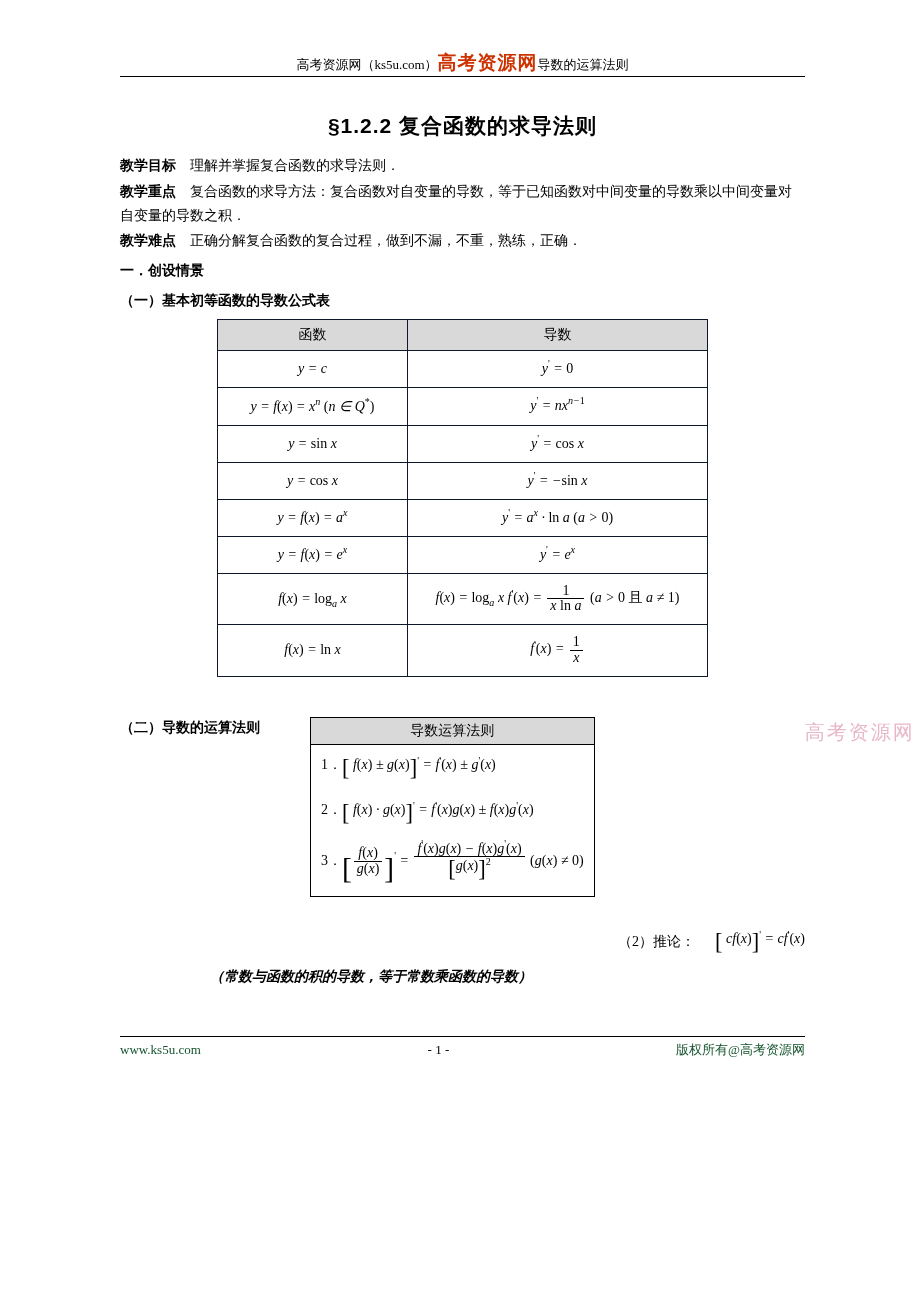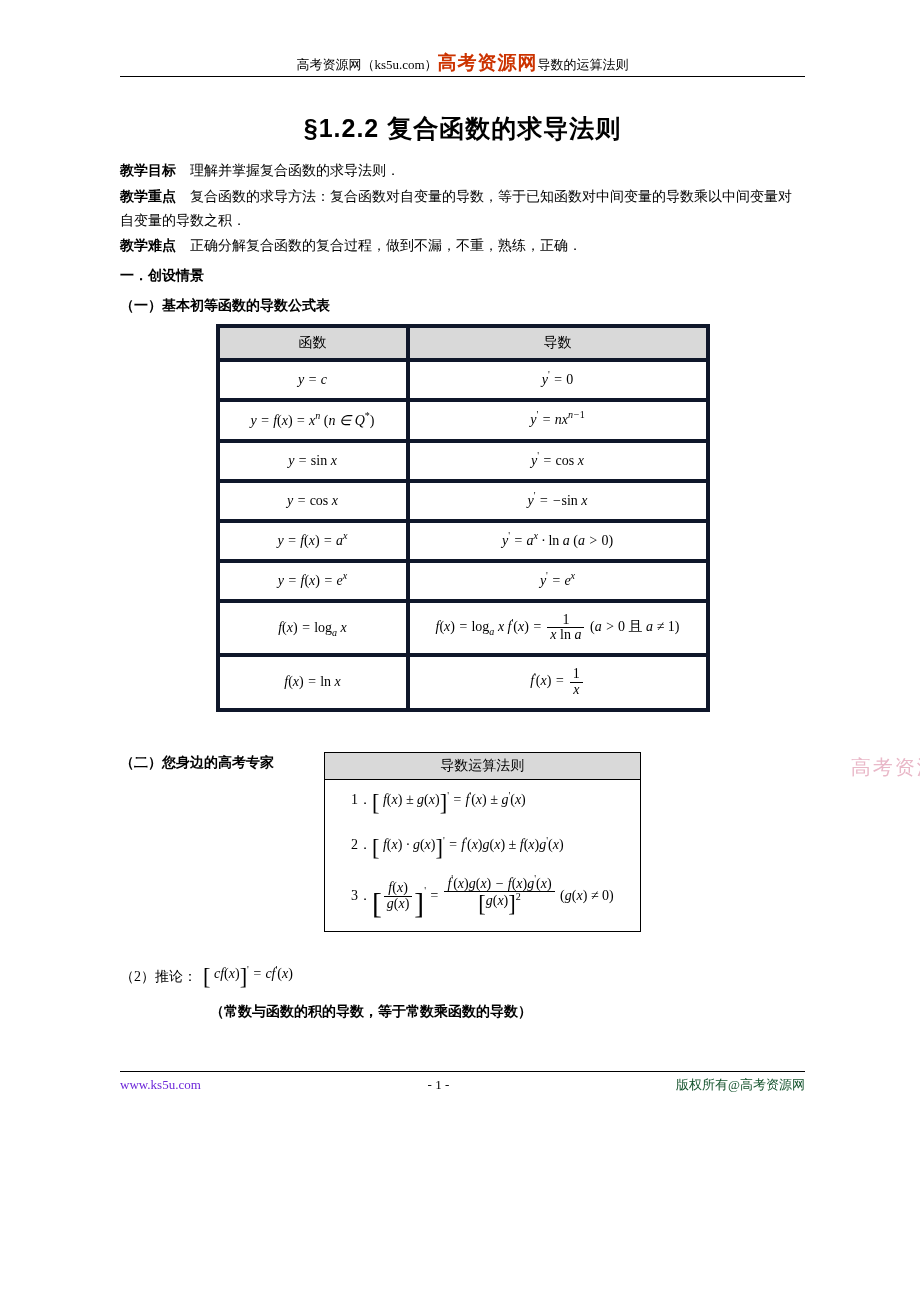--- a/index.html
+++ b/index.html
@@ -29,21 +29,21 @@
       font-weight: bold;
       font-family: "KaiTi", "楷体", serif;
       font-size: 19px;
       letter-spacing: 1px;
       margin-bottom: -2px;
     }
     .header-right { }
     .title {
       text-align: center;
       font-family: "SimHei", "黑体", sans-serif;
-      font-size: 25px;
+      font-size: 21px;
       font-weight: bold;
       margin-bottom: 14px;
       letter-spacing: 1px;
     }
     .para {
       line-height: 1.7;
       margin: 2px 0;
     }
     .label-bold {
       font-family: "SimHei", "黑体", sans-serif;
@@ -60,21 +60,21 @@
     .table-wrap {
       display: flex;
       justify-content: center;
       margin: 6px 0 0 0;
     }
     table.deriv {
       border-collapse: collapse;
       border: 1.5px solid #000;
     }
     table.deriv th, table.deriv td {
-      border: 4px solid #0f172a;
+      border: 1px solid #0f172a;
       text-align: center;
       vertical-align: middle;
       font-family: "Times New Roman", serif;
       font-style: italic;
       padding: 10px 12px;
     }
     table.deriv th {
       font-family: "SimSun", "宋体", serif;
       font-style: normal;
       background: #d9d9d9;
@@ -92,21 +92,21 @@
       border: 1px solid #000;
       font-family: "SimSun", "宋体", serif;
       font-weight: normal;
       text-align: center;
       padding: 4px 10px;
     }
     .rules td {
       border-top: 1px solid #000;
       font-family: "Times New Roman", serif;
       font-style: italic;
-      padding: 6px 26px;
+      padding: 6px 10px;
       line-height: 1.5;
     }
     .rules td .num {
       font-style: normal;
       font-family: "SimSun", serif;
     }
     .row2 {
       display: flex;
       align-items: flex-start;
       margin-top: 40px;
@@ -155,37 +155,39 @@
       font-style: normal;
       font-family: "Times New Roman", serif;
     }
     .corollary {
       margin-top: 24px;
       line-height: 1.9;
     }
     .corollary .row1l {
       display: flex;
       align-items: center;
-      gap: 6px;
+      gap: 20px;
+      justify-content: flex-end;
     }
     .corollary-note {
       margin-left: 90px;
       font-family: "SimHei", "黑体", sans-serif;
       font-weight: bold;
+      font-style: italic;
     }
     .footer {
       display: flex;
       justify-content: space-between;
       align-items: center;
       border-top: 1px solid #000;
       margin-top: 46px;
       padding-top: 4px;
       font-size: 13px;
     }
-    .footer-left { color: #6d28d9; font-family: "Times New Roman", serif; }
+    .footer-left { color: #14532d; font-family: "Times New Roman", serif; }
     .footer-center { font-family: "Times New Roman", serif; }
     .footer-right { color: #14532d; }
   </style>
 </head>
 <body>
 
 <div class="page">
   <div class="header-row">
     <div class="header-left">高考资源网（ks5u.com）</div>
     <div class="header-center">高考资源网</div>
@@ -248,21 +250,21 @@
       </tr>
       <tr>
         <td>f<span class="upr">(</span>x<span class="upr">)</span> = <span class="upr">ln</span> x</td>
         <td>f<sup class="upr">'</sup><span class="upr">(</span>x<span class="upr">)</span> = <span class="frac"><span class="n"><span class="upr">1</span></span><span class="d">x</span></span></td>
       </tr>
     </tbody>
       </table>
   </div>
 
   <div class="row2">
-    <div class="row2-label">（二）您身边的高考专家</div>
+    <div class="row2-label">（二）导数的运算法则</div>
     <div class="row2-table">
       <table class="rules">
         <tbody>
             <tr>
               <th>导数运算法则</th>
             </tr>
         <tr>
               <td>
           <span class="num">1．</span><span class="bigb">[</span> f<span class="upr">(</span>x<span class="upr">)</span> ± g<span class="upr">(</span>x<span class="upr">)</span><span class="bigb">]</span><sup class="upr">'</sup> = f<sup class="upr">'</sup><span class="upr">(</span>x<span class="upr">)</span> ± g<sup class="upr">'</sup><span class="upr">(</span>x<span class="upr">)</span>
         </td>

